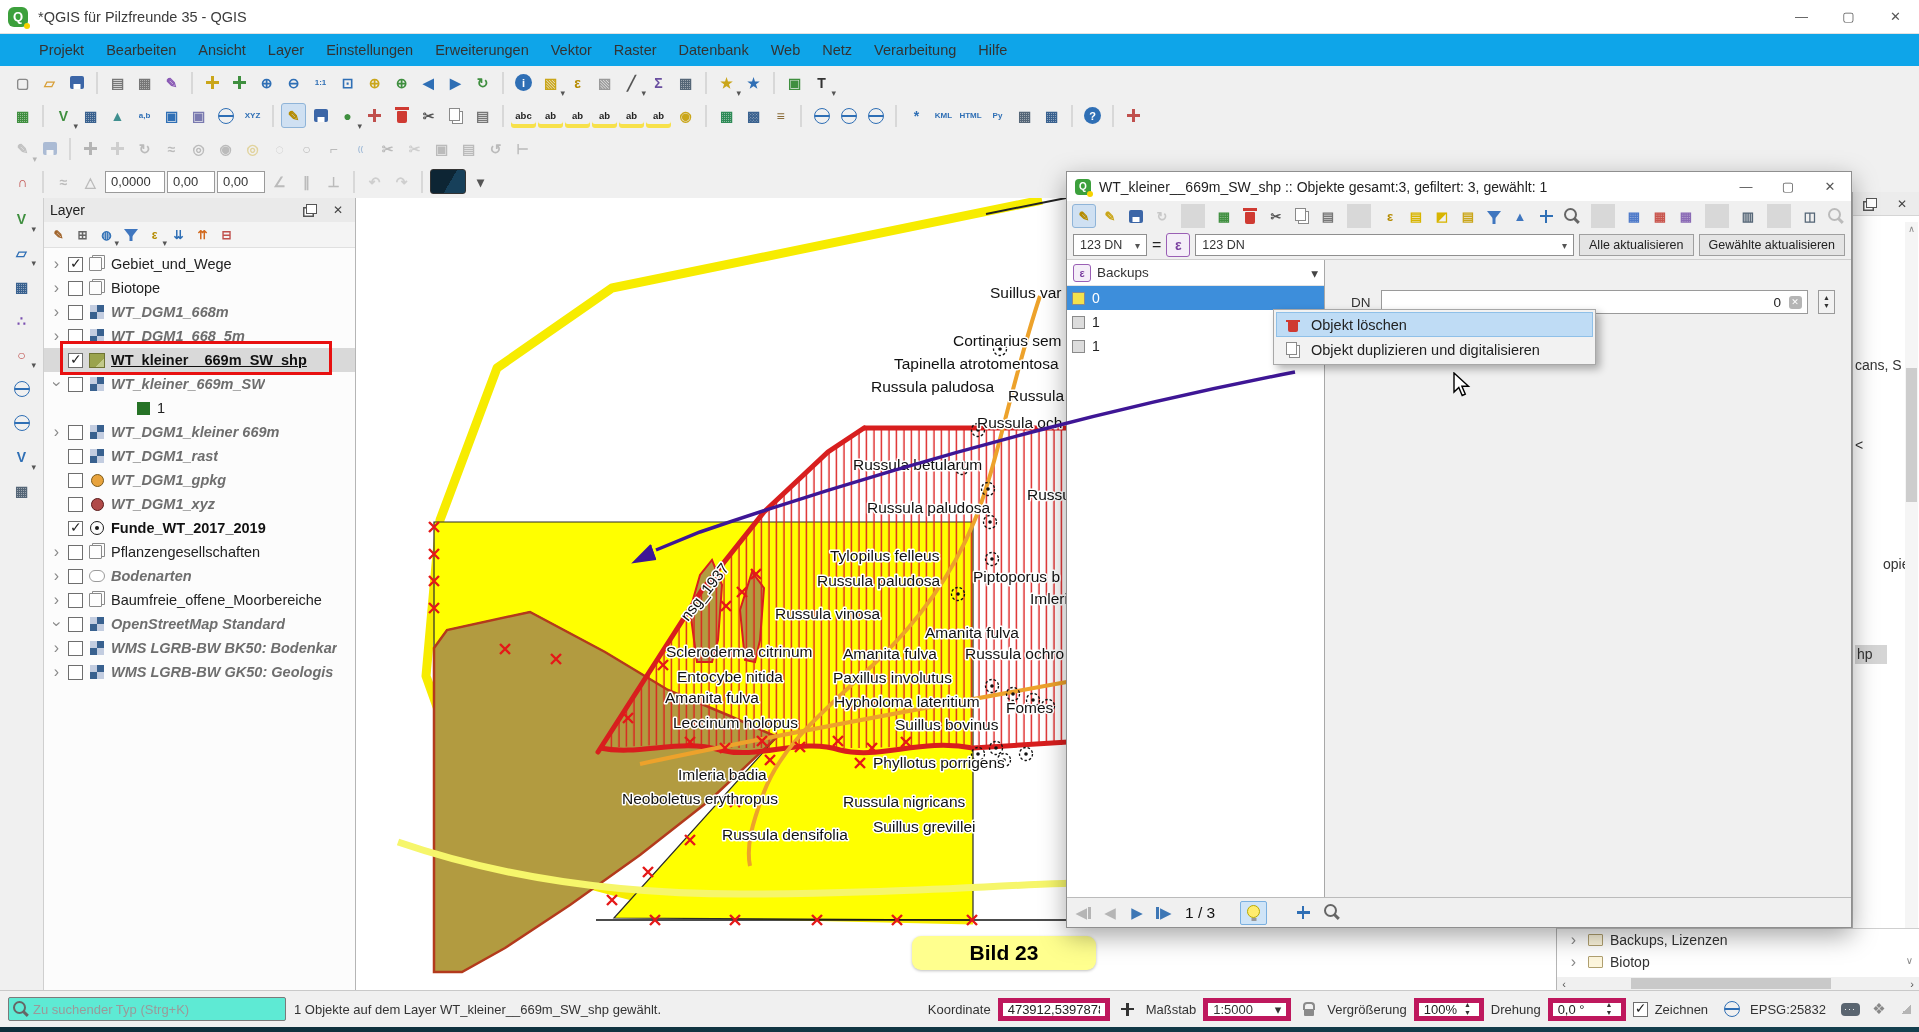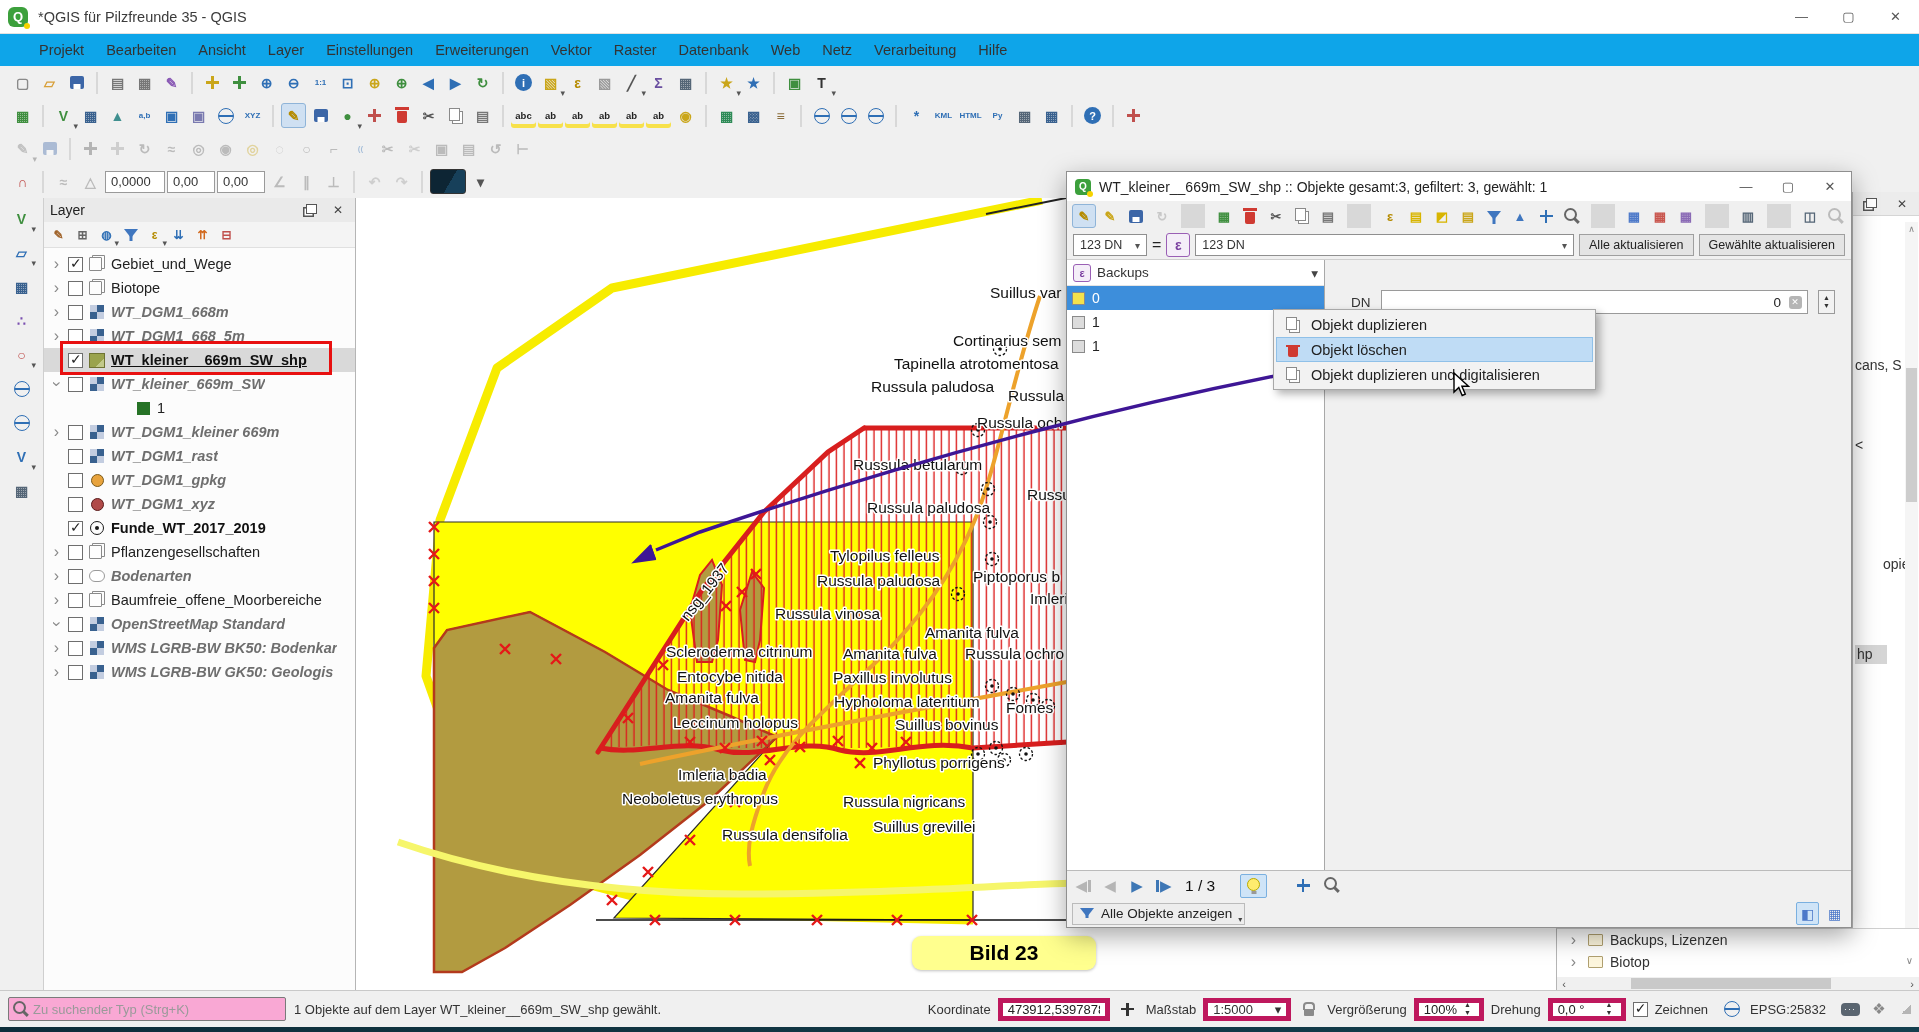--- a/index.html
+++ b/index.html
@@ -159,21 +159,21 @@
 .dn::before{content:"∨"}
 .bbrowser{left:1556px;top:928px;width:363px;height:62px;background:#fff;border-left:1px solid #b5b5b5;border-top:1px solid #cfcfcf;z-index:5;font-size:14px}
 .bb-row{height:22px;display:flex;align-items:center;gap:6px;padding-left:10px;color:#333}
 .bb-dn{position:absolute;right:6px;top:26px;font-size:10px;color:#888}
 .hsb{position:absolute;left:0;right:0;bottom:0;height:13px;background:#f0f0f0;display:flex;align-items:center}
 .hsb .ar{width:14px;text-align:center;font-size:11px;color:#555}
 .hsb .track{flex:1;position:relative;height:11px}
 .hsb .thumb{position:absolute;left:60px;width:200px;top:0;height:11px;background:#c9c9c9}
 
 .statusbar{left:0;top:990px;width:1919px;height:37px;background:#f0f0f0;border-top:1px solid #c9c9c9;display:flex;align-items:center;gap:8px;padding:0 8px;font-size:13px;color:#333;z-index:35}
-.sb-search{width:278px;height:24px;background:#f9a8d4;border:1px solid #7a7a7a;border-radius:2px;display:flex;align-items:center;gap:4px;padding:0 4px}
+.sb-search{width:278px;height:24px;background:#5eead4;border:1px solid #7a7a7a;border-radius:2px;display:flex;align-items:center;gap:4px;padding:0 4px}
 .sb-search input{border:none;outline:none;flex:1;font:13px "Liberation Sans",sans-serif;color:#333;background:transparent}
 .sb-search input::placeholder{color:#9a9a9a}
 .sb-msg{white-space:nowrap}
 .sb-right{margin-left:auto;display:flex;align-items:center;gap:7px}
 .sb-box{background:#fff;border:5px solid #be185d;height:23px;display:flex;align-items:center;padding:0 5px;font-size:13px}
 .sb-box input{border:none;outline:none;font:13px "Liberation Sans",sans-serif;width:100%;text-align:right;background:transparent;color:#222}
 .sb-combo{width:88px;justify-content:space-between}
 .grip{width:10px;height:10px;background:linear-gradient(135deg,transparent 50%,#b5b5b5 50%);margin-left:4px}
 .bottomstrip{left:0;top:1027px;width:1919px;height:5px;background:linear-gradient(90deg,#0e2e3a,#14404f);z-index:36}
 </style>
@@ -743,45 +743,30 @@
     <span class="nv gray nv-prev"></span>
     <span class="nv blue nv-next"></span>
     <span class="nv blue nv-last"></span>
     <span class="nav-page">1 / 3</span>
     <span class="bulb-btn">
         <span class="ic k-bulb"></span>
       </span>
     <span class="ic k-pan" style="margin-left:18px"></span>
     <span class="ic k-mag"></span>
   </div>
-  <div class="dlg-footer">
-    <button class="footer-btn">
-      <span class="ic k-funnel" style="width:16px;height:16px"></span>
-      <span>Alle Objekte anzeigen</span>
-      <span class="mini-caret"></span>
-    </button>
-    <span style="margin-left:auto;display:flex;gap:4px">
-      <span class="vt act vt-form"></span>
-      <span class="vt vt-table"></span>
-    </span>
-  </div>
 </div>
 
 <svg class="abs overlay-svg" width="1919" height="1032">
   <path d="M1295,372 C1150,400 940,450 700,532 L656,550" fill="none" stroke="#3e1695" stroke-width="3.5"></path>
   <polygon points="634,562 651,545 656,559" fill="#3e1695"></polygon>
   <path d="M651,545 L634,562 L656,559" fill="#3e1695" stroke="#3e1695" stroke-width="2"></path>
 </svg>
 
 <div class="abs ctx">
 
-<div class="cm-item">
-      <span class="cm-icon k-copy"></span>
-      <span>Objekt duplizieren</span>
-    </div>
     <div class="cm-item sel">
       <span class="cm-icon k-trash"></span>
       <span>Objekt löschen</span>
     </div>
     <div class="cm-item">
       <span class="cm-icon k-copy"></span>
       <span>Objekt duplizieren und digitalisieren</span>
     </div>
   </div>
 

